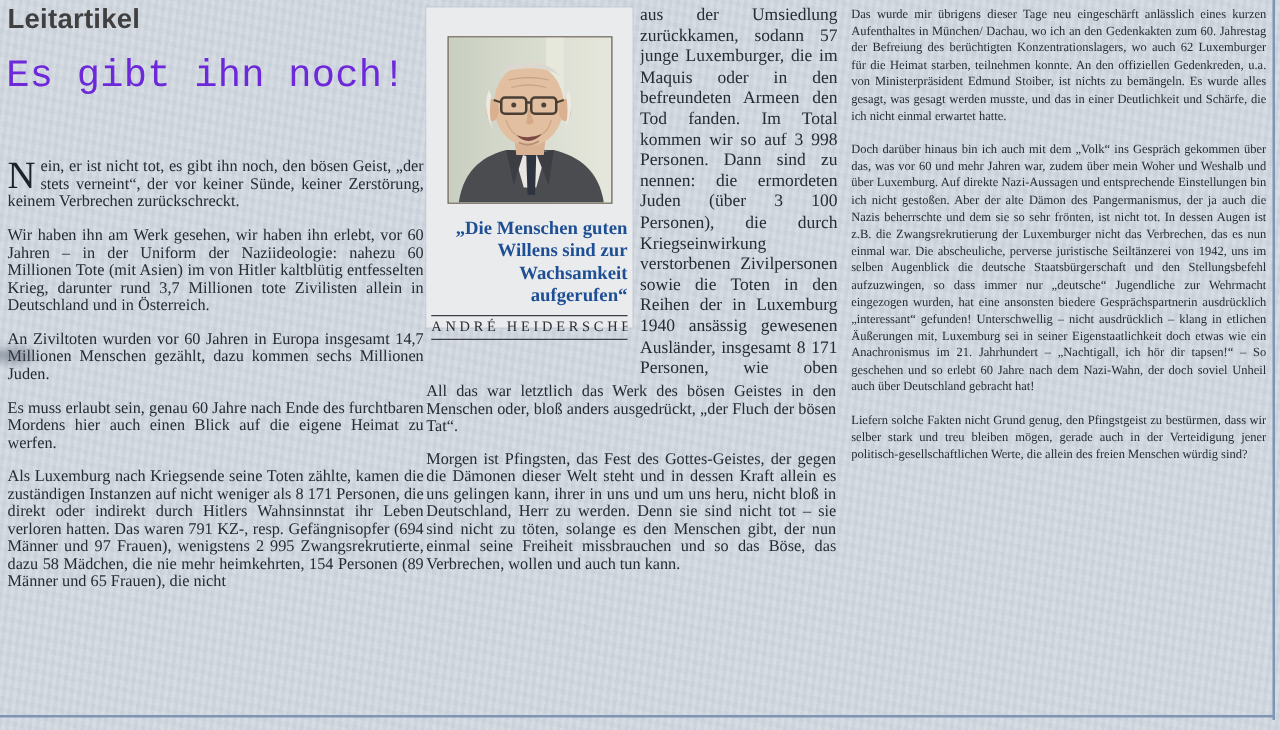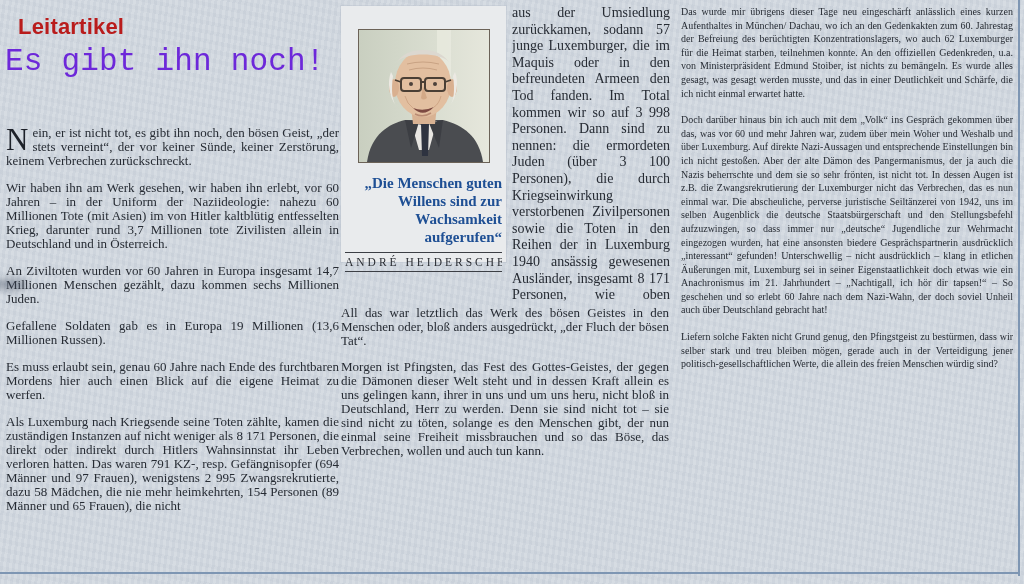--- a/index.html
+++ b/index.html
@@ -20,23 +20,23 @@
       repeating-linear-gradient(97deg, rgba(255,255,255,.05) 0 3px, rgba(96,116,146,.05) 3px 6px),
       repeating-linear-gradient(12deg, rgba(255,255,255,.03) 0 5px, rgba(120,135,160,.04) 5px 9px);
   }
   .rule-right{position:absolute;top:0;right:4px;width:2px;height:576px;background:#7e96b3;}
   .rule-bottom{position:absolute;left:0;top:572px;width:1019px;height:2px;background:#7e96b3;}
   .smudge{position:absolute;left:-6px;top:278px;width:34px;height:13px;border-radius:50%;
     background:rgba(62,74,92,.38);filter:blur(3px);}
 
   
   .section-label{
-    position:absolute;left:6px;top:2px;margin:12px;
+    position:absolute;left:6px;top:2px;margin:0;
     font-family:"Liberation Sans","DejaVu Sans",sans-serif;
-    font-size:22px;font-weight:bold;color:#b91c1c;letter-spacing:.2px;
+    font-size:22px;font-weight:bold;color:#404040;letter-spacing:.2px;
   }
   .headline{
     position:absolute;left:5px;top:44px;margin:0;
     font-family:Liberation Mono, monospace;
     font-size:31px;font-weight:normal;color:#6d28d9;letter-spacing:.2px;
   }
   .col-left-body{
     position:absolute;left:6px;top:126px;width:333px;height:446px;overflow:hidden;
     font-size:13px;line-height:14px;text-align:justify;
   }
@@ -94,21 +94,20 @@
 <div class="page">
 
   <h2 class="section-label">Leitartikel</h2>
   <h1 class="headline">Es gibt ihn noch!</h1>
 
   <div class="col-left-body">
     <p><span class="dropcap">N</span><span>ein, er ist nicht tot, es gibt ihn noch, den bösen Geist, „der stets verneint“, der vor keiner Sünde, keiner Zerstörung, keinem Verbrechen zurückschreckt.</span></p>
     <div>
         <p>Wir haben ihn am Werk gesehen, wir haben ihn erlebt, vor 60 Jahren – in der Uniform der Naziideologie: nahezu 60 Millionen Tote (mit Asien) im von Hitler kaltblütig entfesselten Krieg, darunter rund 3,7 Millionen tote Zivilisten allein in Deutschland und in Österreich.</p>
         <p>An Ziviltoten wurden vor 60 Jahren in Europa insgesamt 14,7 Millionen Menschen gezählt, dazu kommen sechs Millionen Juden.</p>
-        <p>Gefallene Soldaten gab es in Europa 19 Millionen (13,6 Millionen Russen).</p>
         <p>Es muss erlaubt sein, genau 60 Jahre nach Ende des furchtbaren Mordens hier auch einen Blick auf die eigene Heimat zu werfen.</p>
         <p>Als Luxemburg nach Kriegsende seine Toten zählte, kamen die zuständigen Instanzen auf nicht weniger als 8 171 Personen, die direkt oder indirekt durch Hitlers Wahnsinnstat ihr Leben verloren hatten. Das waren 791 KZ-, resp. Gefängnisopfer (694 Männer und 97 Frauen), wenigstens 2 995 Zwangsrekrutierte, dazu 58 Mädchen, die nie mehr heimkehrten, 154 Personen (89 Männer und 65 Frauen), die nicht</p>
       </div>
   </div>
 
   <div class="photo-block">
     <div class="photo-frame">
       <svg viewBox="0 0 130 132" preserveAspectRatio="none">
         <defs>
           <linearGradient id="bgGrad" x1="0" y1="0" x2="1" y2="0">

